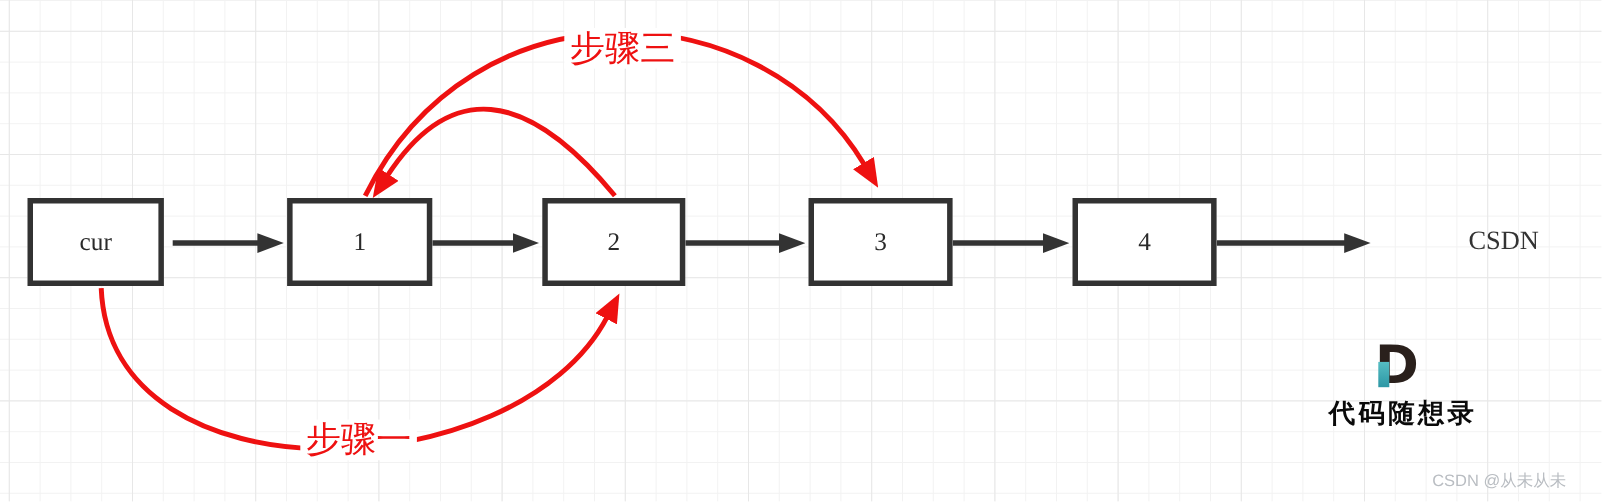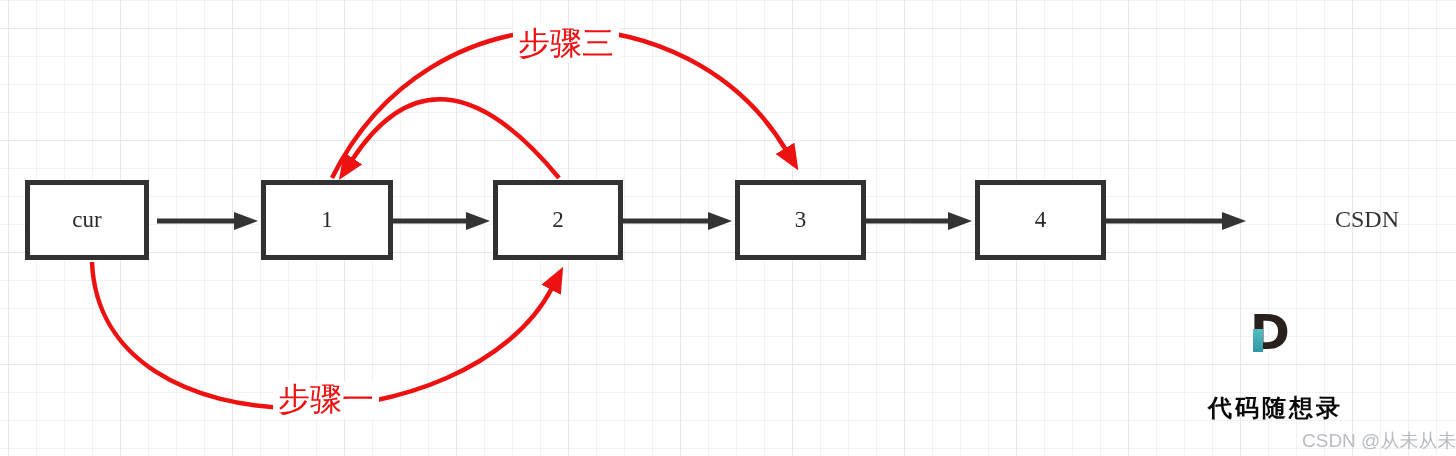--- a/index.html
+++ b/index.html
@@ -106,28 +106,27 @@
     position: absolute;
     left: 8px;
     top: 50px;
     width: 160px;
     font-family: "Liberation Serif", "DejaVu Serif", serif;
     font-weight: bold;
     font-size: 24px;
     letter-spacing: 3px;
     color: #0a0a0a;
     white-space: nowrap;
-    margin-top: 32px;
   }
   .credit {
     position: absolute;
     left: 1302px;
     top: 428px;
     font-family: "Liberation Sans", sans-serif;
-    font-size: 19px;
+    font-size: 15px;
     color: #b9bdc2;
     white-space: nowrap;
     z-index: 2;
   }
 </style>
 </head>
 <body>
 
 <div class="canvas">
 

